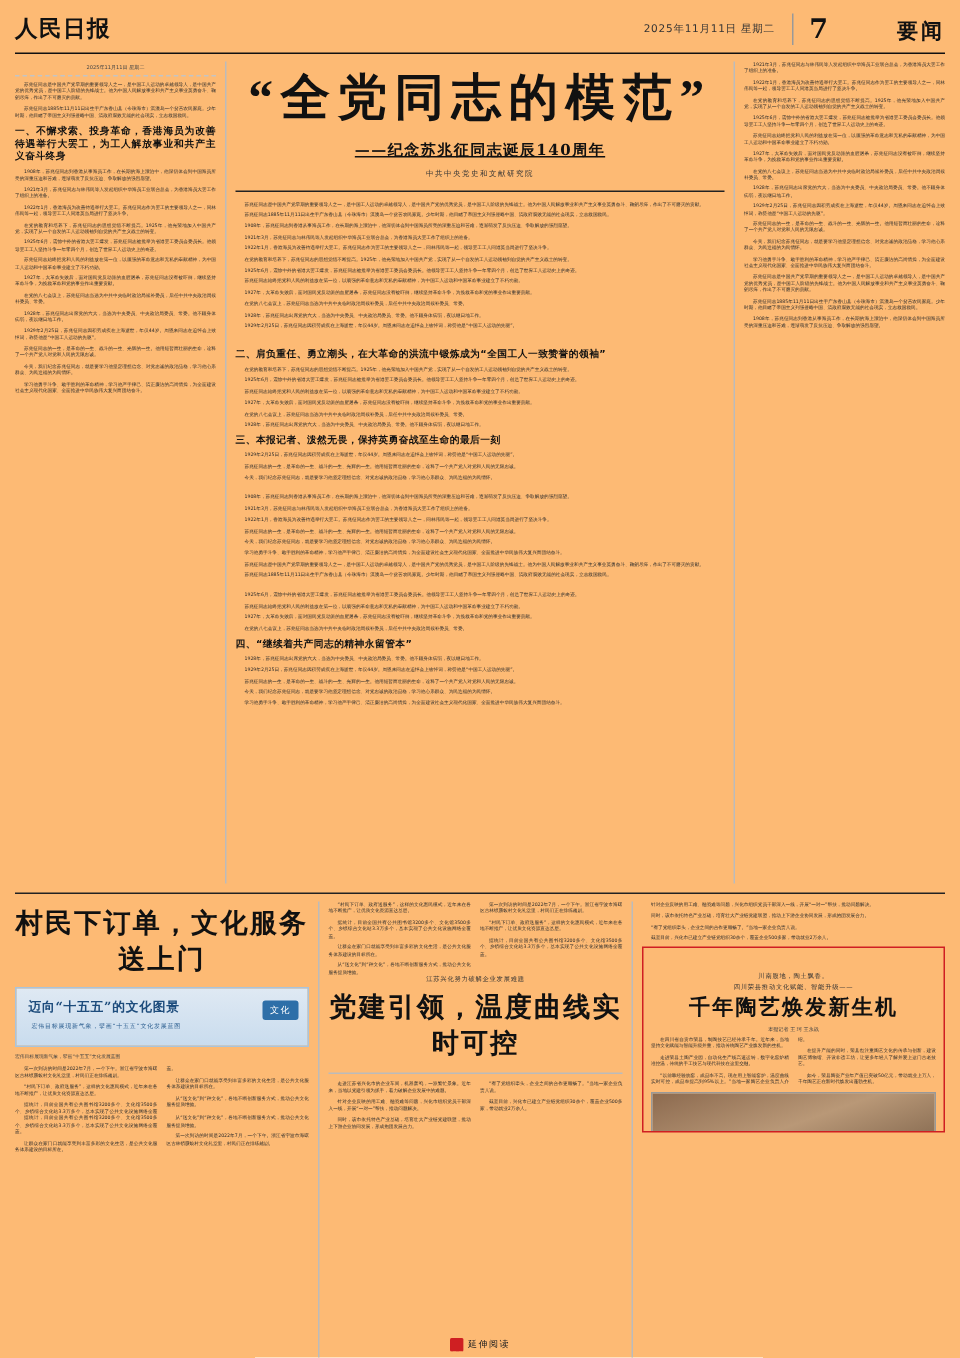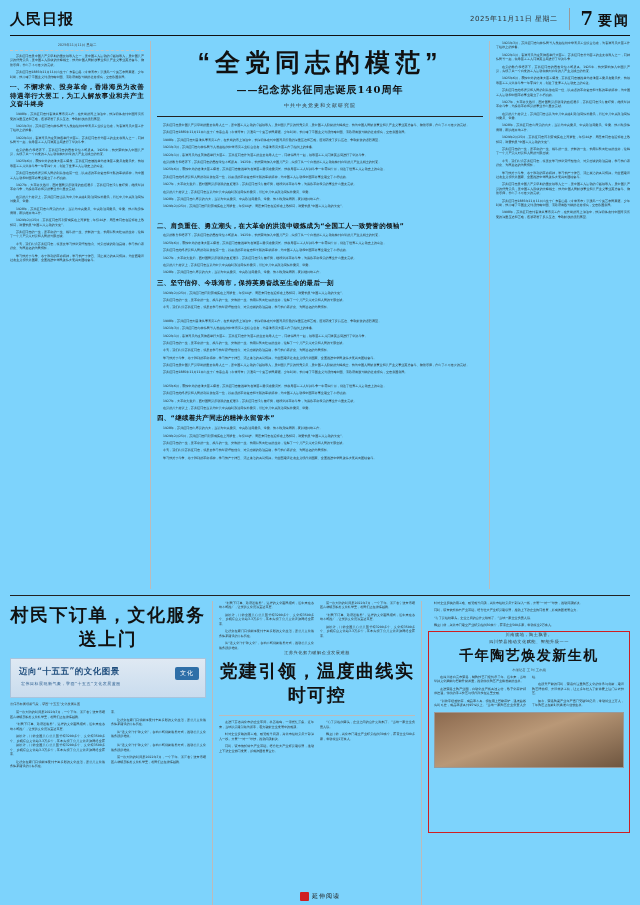--- a/index.html
+++ b/index.html
@@ -14,21 +14,21 @@
     color: #1a1a1a;
     overflow: hidden;
     position: relative;
   }
   .page {
     width: 640px;
     height: 905px;
     box-sizing: border-box;
     padding: 6px 10px 4px 10px;
     position: relative;
-    background: #7dd3fc;
+    background: #fdba74;
   }
 
   
   .masthead {
     display: flex;
     align-items: center;
     justify-content: space-between;
     border-bottom: 1.5px solid #111;
     padding-bottom: 3px;
     height: 26px;
@@ -61,20 +61,21 @@
     font-size: 18px;
     font-weight: bold;
     color: #111;
   }
   .section-name {
     font-family: "DejaVu Serif", serif;
     font-size: 14px;
     font-weight: bold;
     letter-spacing: 2px;
     color: #111;
+    margin-left: 41px;
   }
 
   
   .top-zone {
     display: flex;
     gap: 6px;
     margin-top: 5px;
     height: 548px;
   }
   .col-left  { width: 134px; }
@@ -106,34 +107,35 @@
     line-height: 1.35;
     color: #111;
     text-align: justify;
     margin: 4px 0 3px 0;
     letter-spacing: 0.3px;
   }
 
   
   .headline-wrap { text-align: center; padding: 6px 4px 2px 4px; }
   .headline {
-    font-family: Liberation Sans, sans-serif;
-    font-size: 25px;
+    font-family: Liberation Serif, serif;
+    font-size: 33px;
     font-weight: bold;
     letter-spacing: 5px;
     color: #111;
     line-height: 1.2;
   }
   .subhead {
     font-family: "DejaVu Serif", serif;
     font-size: 10px;
     font-weight: bold;
     letter-spacing: 1px;
     color: #111;
     margin-top: 6px;
+    text-decoration: underline;
   }
   .author-line {
     font-size: 5px;
     color: #333;
     margin-top: 5px;
     letter-spacing: 1px;
   }
   .mid-cols {
     display: flex;
     gap: 6px;
@@ -225,23 +227,23 @@
     line-height: 1.4;
     text-align: justify;
     margin: 2px 0 4px 0;
   }
 
   .two-col { column-count: 2; column-gap: 6px; }
 
   
   .redbox {
     border: 1.5px solid #cf1f22;
-    padding: 0 5px;
+    padding: 16px 5px;
     position: relative;
-    height: 202px;
+    height: 124px;
     box-sizing: border-box;
     overflow: hidden;
   }
   .redbox .kicker2 {
     font-size: 4.2px;
     color: #333;
     text-align: center;
     letter-spacing: 0.5px;
     margin-bottom: 2px;
   }
@@ -359,21 +361,21 @@
         <div>
           <div class="sub-head">二、肩负重任、勇立潮头，在大革命的洪流中锻炼成为“全国工人一致赞誉的领袖”</div>
           <div class="tiny">
             <p>在党的教育和培养下，苏兆征同志的思想觉悟不断提高。1925年，他光荣地加入中国共产党，实现了从一个自发的工人运动领袖到自觉的共产主义战士的转变。</p>
             <p>1925年6月，震惊中外的省港大罢工爆发，苏兆征同志被推举为省港罢工委员会委员长。他领导罢工工人坚持斗争一年零四个月，创造了世界工人运动史上的奇迹。</p>
             <p>苏兆征同志始终把党和人民的利益放在第一位，以顽强的革命意志和无私的奉献精神，为中国工人运动和中国革命事业建立了不朽功勋。</p>
             <p>1927年，大革命失败后，面对国民党反动派的血腥屠杀，苏兆征同志没有被吓倒，继续坚持革命斗争，为挽救革命和党的事业作出重要贡献。</p>
             <p>在党的八七会议上，苏兆征同志当选为中共中央临时政治局候补委员，后任中共中央政治局候补委员、常委。</p>
             <p>1928年，苏兆征同志出席党的六大，当选为中央委员、中央政治局委员、常委。他不顾身体病弱，夜以继日地工作。</p>
           </div>
-          <div class="sub-head">三、坚守信仰、今珠海市，保持英勇奋战至生命的最后一刻</div>
+          <div class="sub-head">三、本报记者、泼然无畏，保持英勇奋战至生命的最后一刻</div>
           <div class="tiny">
             <p>1929年2月25日，苏兆征同志因积劳成疾在上海逝世，年仅44岁。周恩来同志在追悼会上致悼词，称赞他是“中国工人运动的先驱”。</p>
             <p>苏兆征同志的一生，是革命的一生、战斗的一生、光辉的一生。他用短暂而壮丽的生命，诠释了一个共产党人对党和人民的无限忠诚。</p>
             <p>今天，我们纪念苏兆征同志，就是要学习他坚定理想信念、对党忠诚的政治品格，学习他心系群众、为民造福的为民情怀。</p>
           </div>
         </div>
         <div>
           <div class="tiny">
             <p>1908年，苏兆征同志到香港从事海员工作，在长期的海上漂泊中，他深切体会到中国海员所受的深重压迫和苦难，逐渐萌发了反抗压迫、争取解放的强烈愿望。</p>
             <p>1921年3月，苏兆征同志与林伟民等人发起组织中华海员工业联合总会，为香港海员大罢工作了组织上的准备。</p>

